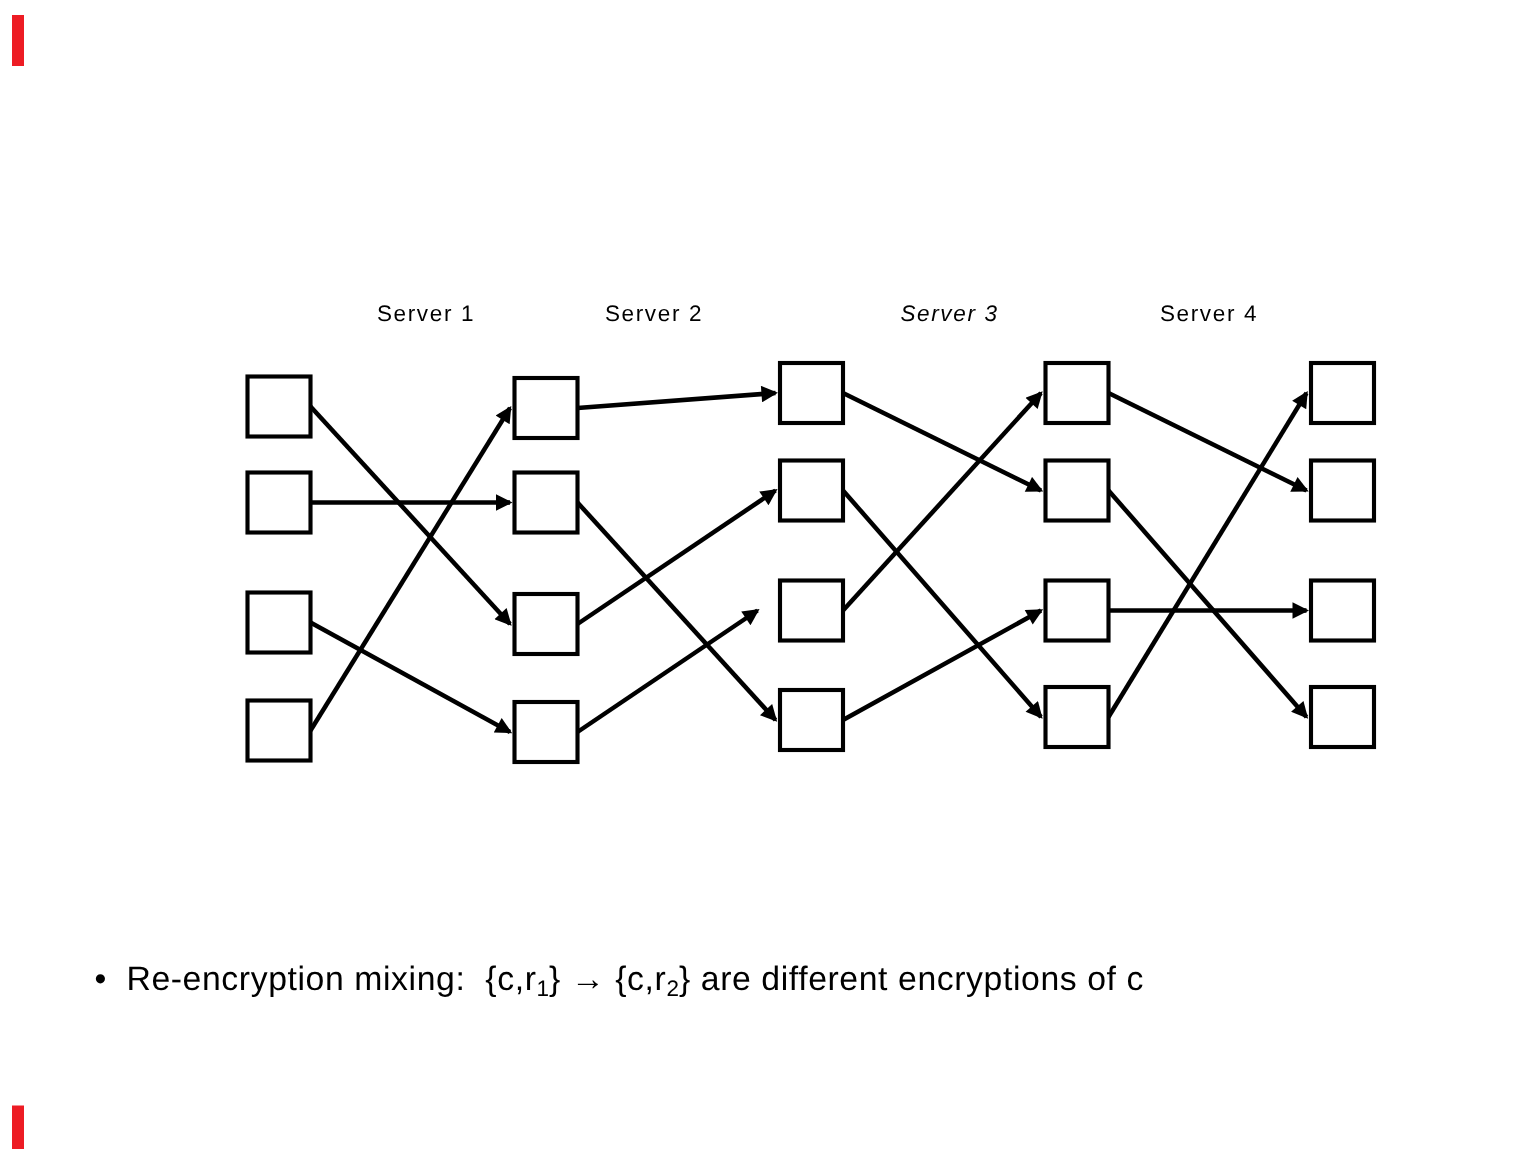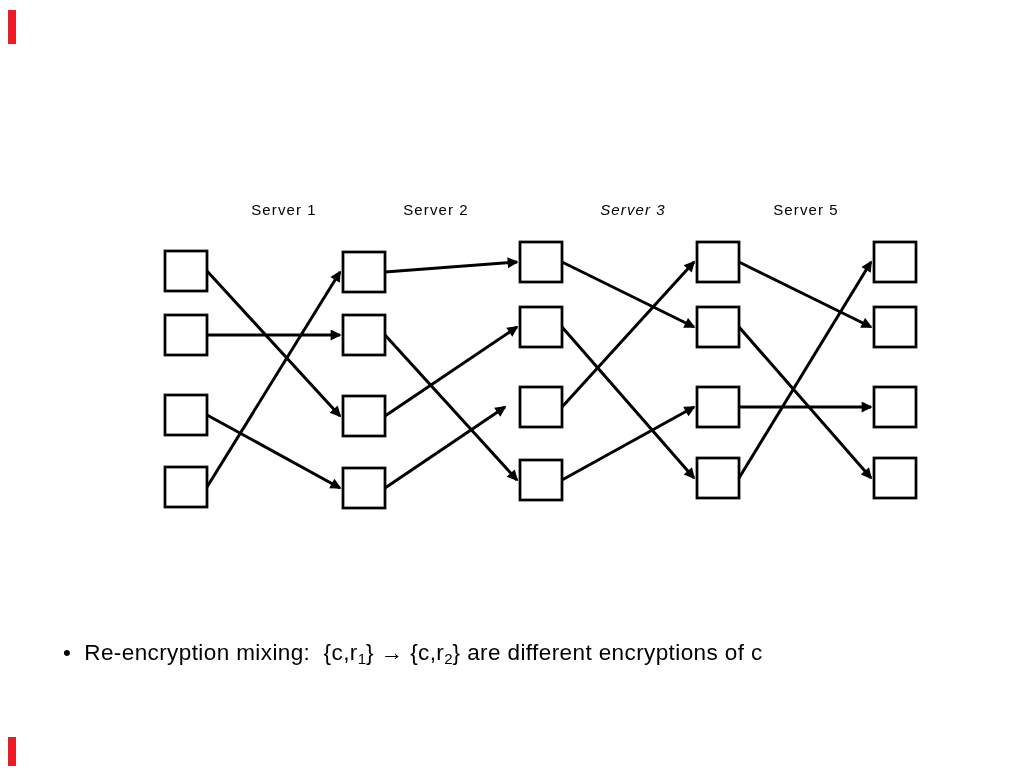--- a/index.html
+++ b/index.html
@@ -36,21 +36,21 @@
 <div class="slide">
 
   <div class="edge-mark top" style="background: rgb(237, 28, 36);"></div>
   <div class="edge-mark bottom" style="background: rgb(237, 28, 36);"></div>
 
 
   <div id="server-labels">
       <span class="server-label" style="left: 284px;">Server 1</span>
       <span class="server-label" style="left: 436px;">Server 2</span>
       <span class="server-label" style="left: 633px; font-style: italic;">Server 3</span>
-      <span class="server-label" style="left: 806px;">Server 5</span>
+      <span class="server-label" style="left: 806px;">Server 4</span>
     </div>
 
   <svg id="mixnet-svg" viewBox="0 0 1024 768">
     <defs>
       <marker id="arrowhead" viewBox="0 0 10 10" refX="8.5" refY="5" markerWidth="13" markerHeight="11" orient="auto" markerUnits="userSpaceOnUse">
         <path id="arrowhead-path" d="M0 0 L10 5 L0 10 z" fill="#000000"></path>
       </marker>
     </defs>
     <g id="arrow-layer">
         <line x1="207" y1="271" x2="340" y2="416" stroke="#000000" stroke-width="3" marker-end="url(#arrowhead)"></line>

